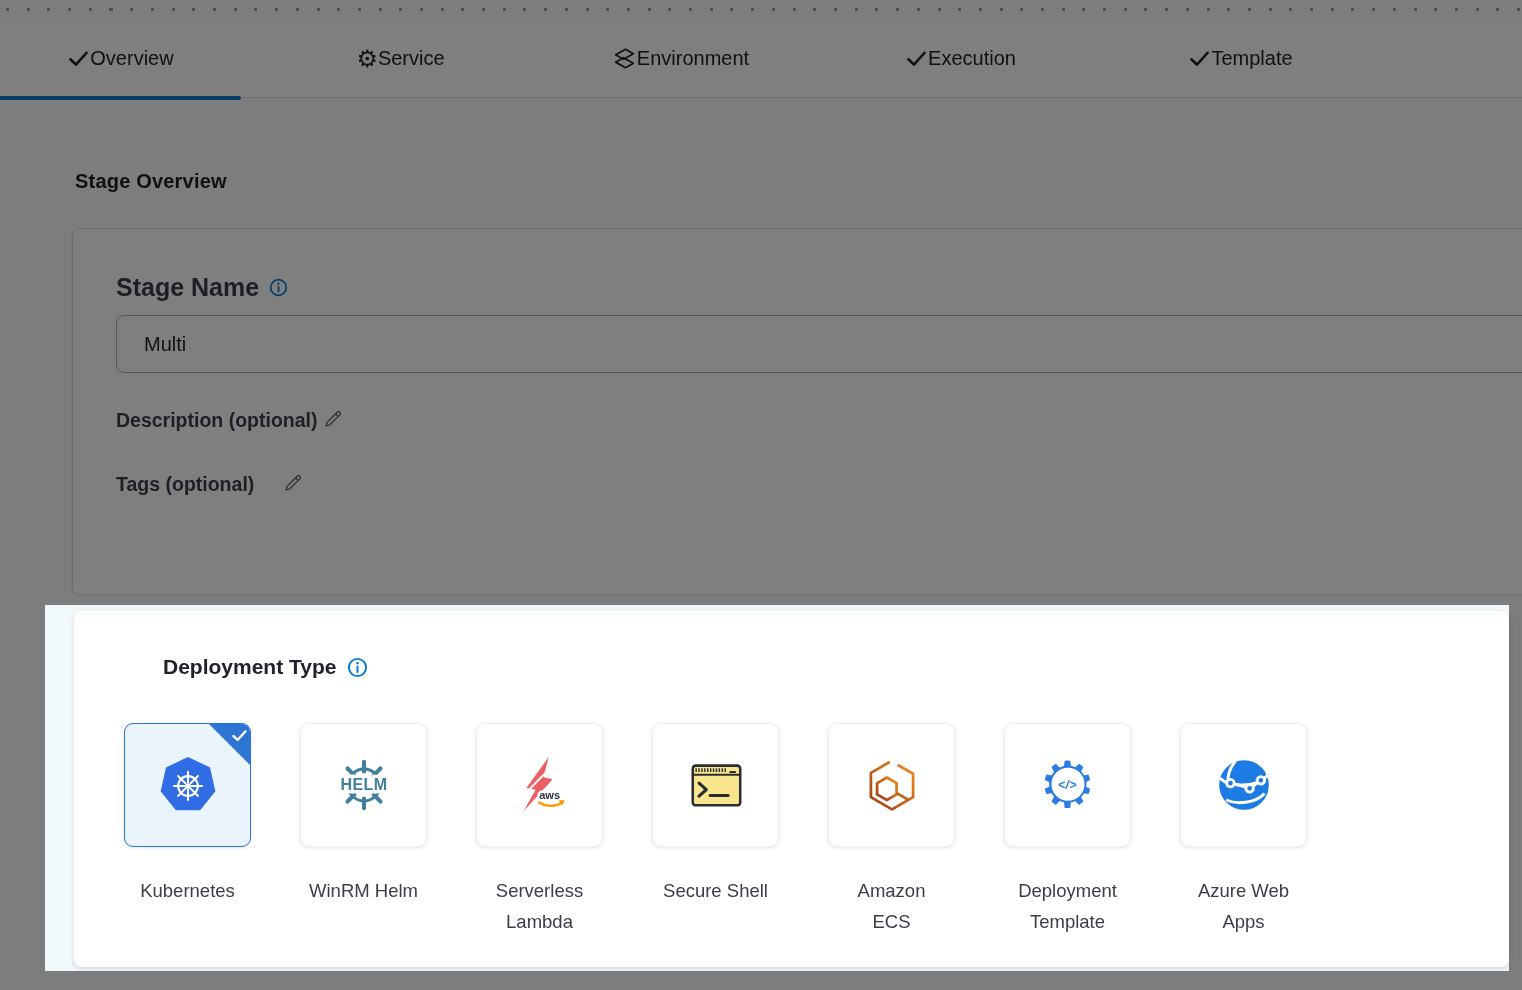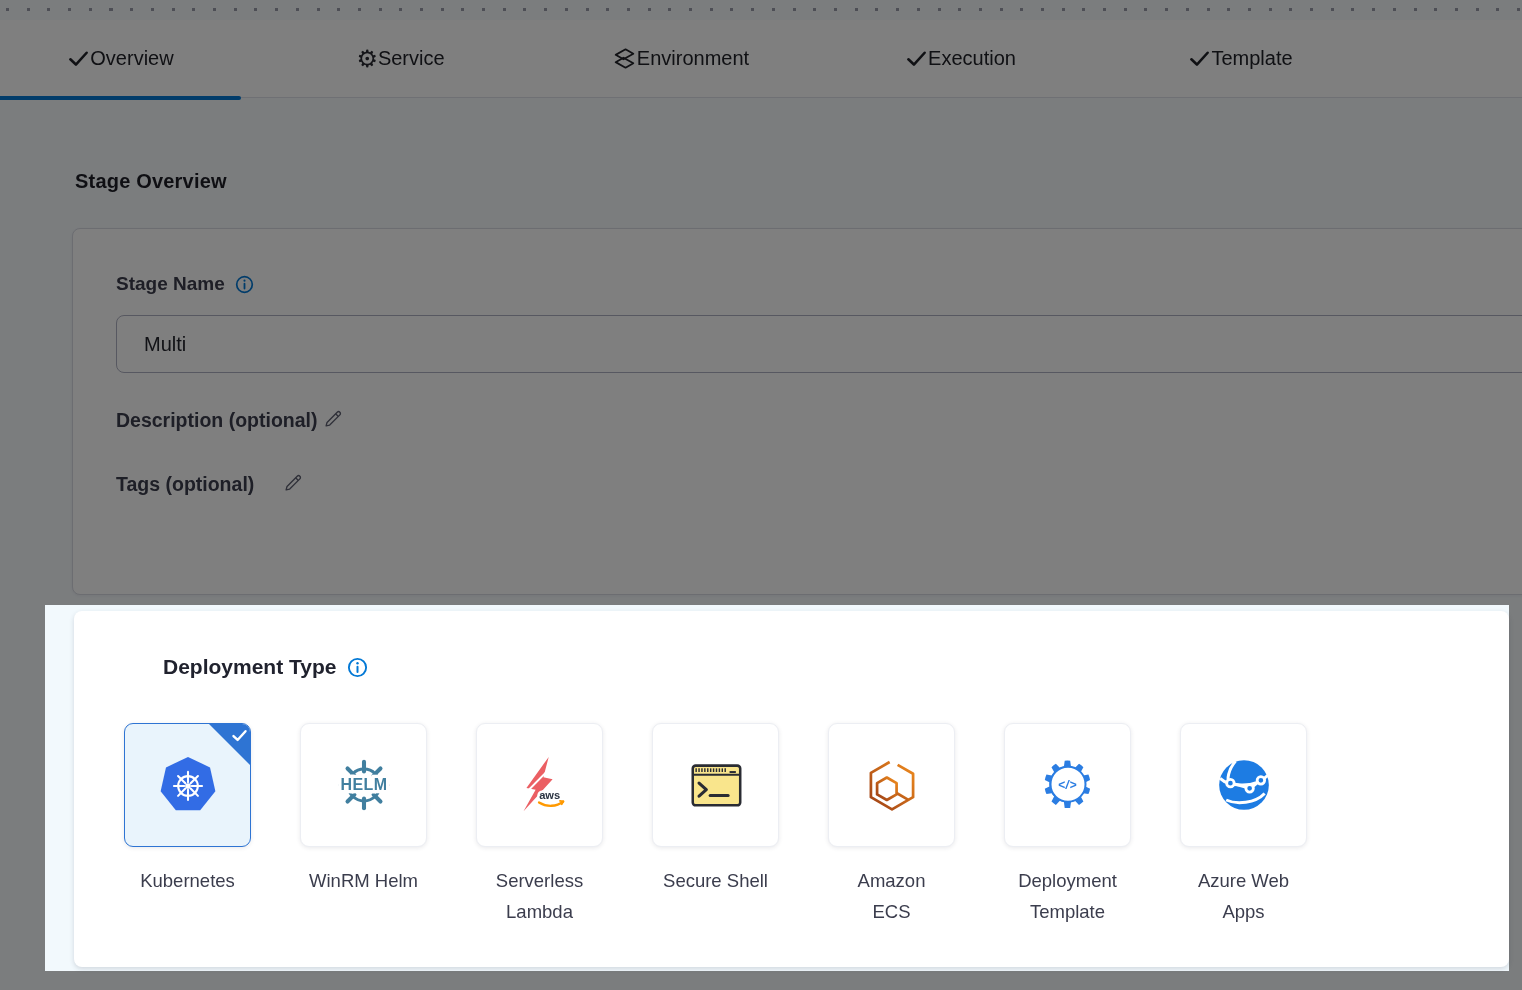--- a/index.html
+++ b/index.html
@@ -36,21 +36,21 @@
   .page-title{
     position:absolute;left:75px;top:170px;
     font-size:20px;font-weight:700;color:#1e1f27;letter-spacing:.2px;
   }
   .card{background:#fff;border-radius:8px;box-sizing:border-box;}
   .card1{
     position:absolute;left:72px;top:228px;width:1470px;height:367px;
     border:1px solid #d8dae3;box-shadow:0 1px 3px rgba(40,41,61,.06);
   }
   .label-row{position:absolute;left:43px;top:44px;display:flex;align-items:center;gap:10px;}
-  .flabel{font-size:19px;font-weight:600;color:#3c3d4c;}
+  .flabel{font-size:25px;font-weight:600;color:#3c3d4c;}
   .info-icon{display:inline-flex;cursor:pointer;}
   .stage-input{
     position:absolute;left:43px;top:86px;width:calc(100% - 43px);height:58px;
     box-sizing:border-box;border:1px solid #afb1c2;border-radius:8px;
     padding:0 16px 0 27px;font-size:20px;color:#25262e;background:#fff;
     font-family:"Liberation Sans", sans-serif;outline:none;
   }
   .desc-row{position:absolute;left:43px;top:180px;display:flex;align-items:center;gap:4px;}
   .tags-row{position:absolute;left:43px;top:244px;display:flex;align-items:center;gap:28px;}
   .flabel2{font-size:19.5px;font-weight:600;color:#3c3e4e;}
@@ -76,21 +76,21 @@
   }
   .tile.selected{background:#e9f4fc;border:1.5px solid #2e74d3;}
   .corner{
     position:absolute;top:-1px;right:-1px;width:43px;height:43px;
     background:#2e74d3;
     clip-path:polygon(100% 0,0 0,100% 100%);
     border-top-right-radius:8px;
   }
   .corner svg{position:absolute;top:4px;right:3px;}
   .dt-label{
-    margin-top:18px;width:176px;text-align:center;
+    margin-top:28px;width:176px;text-align:center;
     font-size:18.5px;line-height:31px;color:#3b3d4d;font-weight:500;
     white-space:pre-line;
   }
   
   .gearcode{position:relative;width:66px;height:66px;display:flex;align-items:center;justify-content:center;}
   .gg{font-size:64px;line-height:1;color:#2b7de2;}
   .gc{
     position:absolute;left:50%;top:50%;transform:translate(-50%,-52%);
     width:33px;height:33px;border-radius:50%;background:#fff;border:2.5px solid #2b7de2;
     display:flex;align-items:center;justify-content:center;

